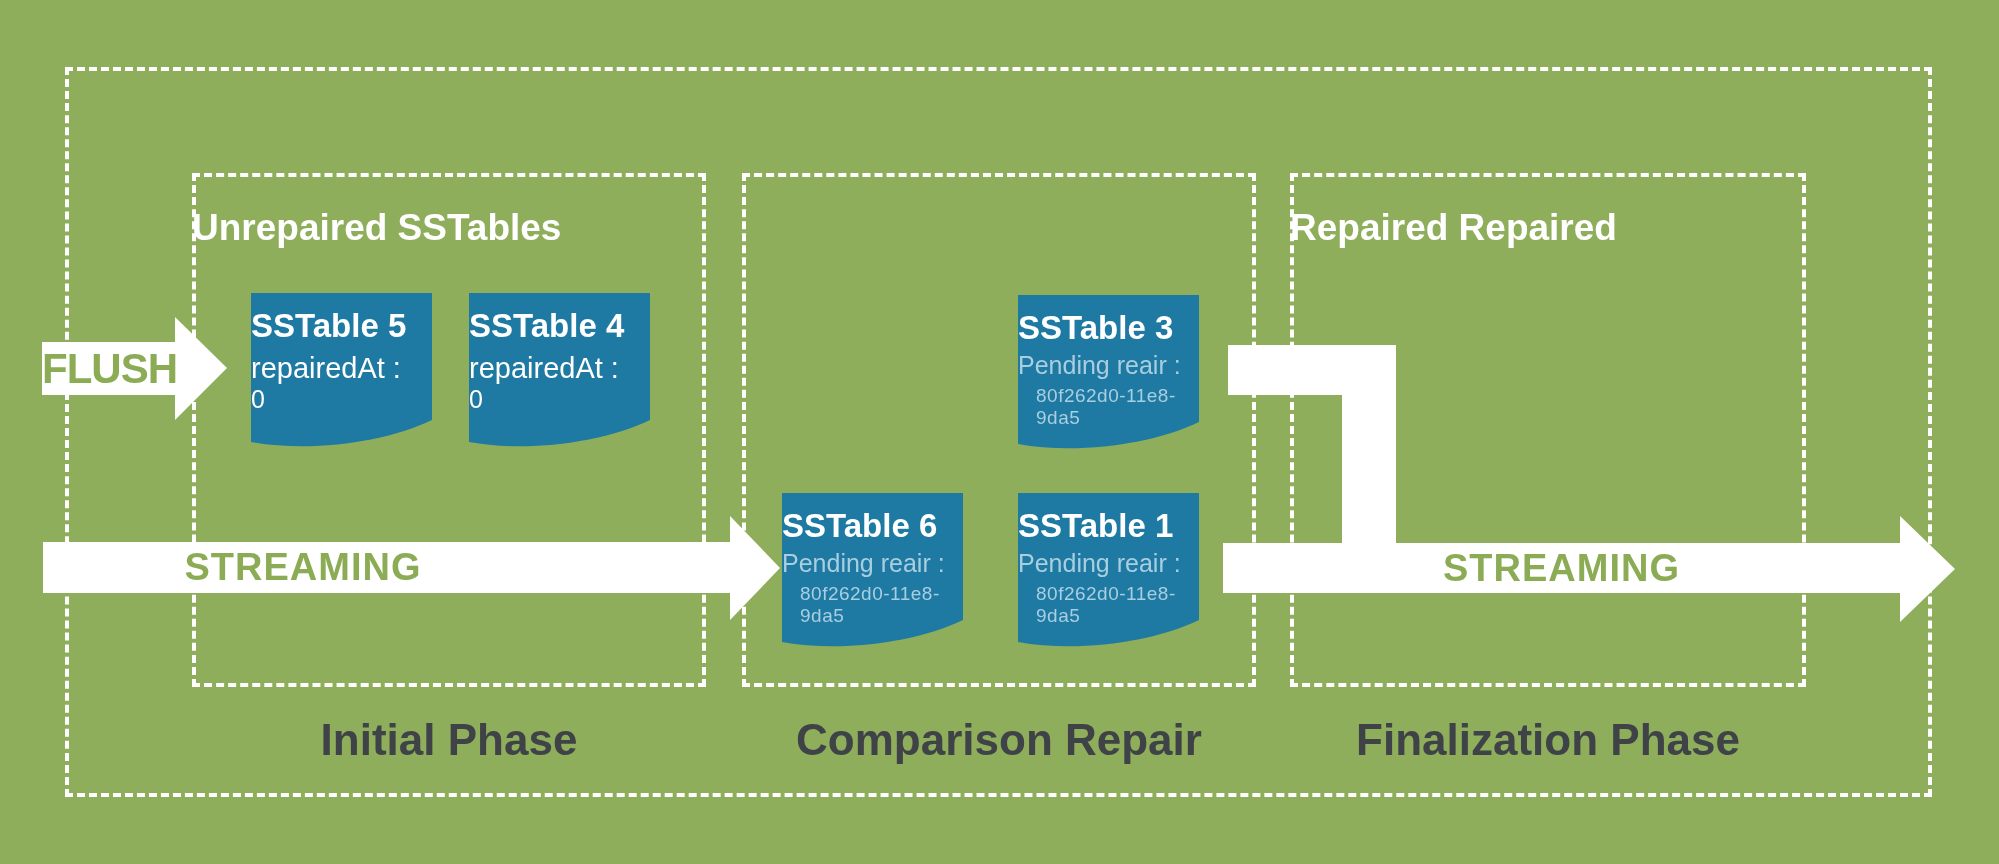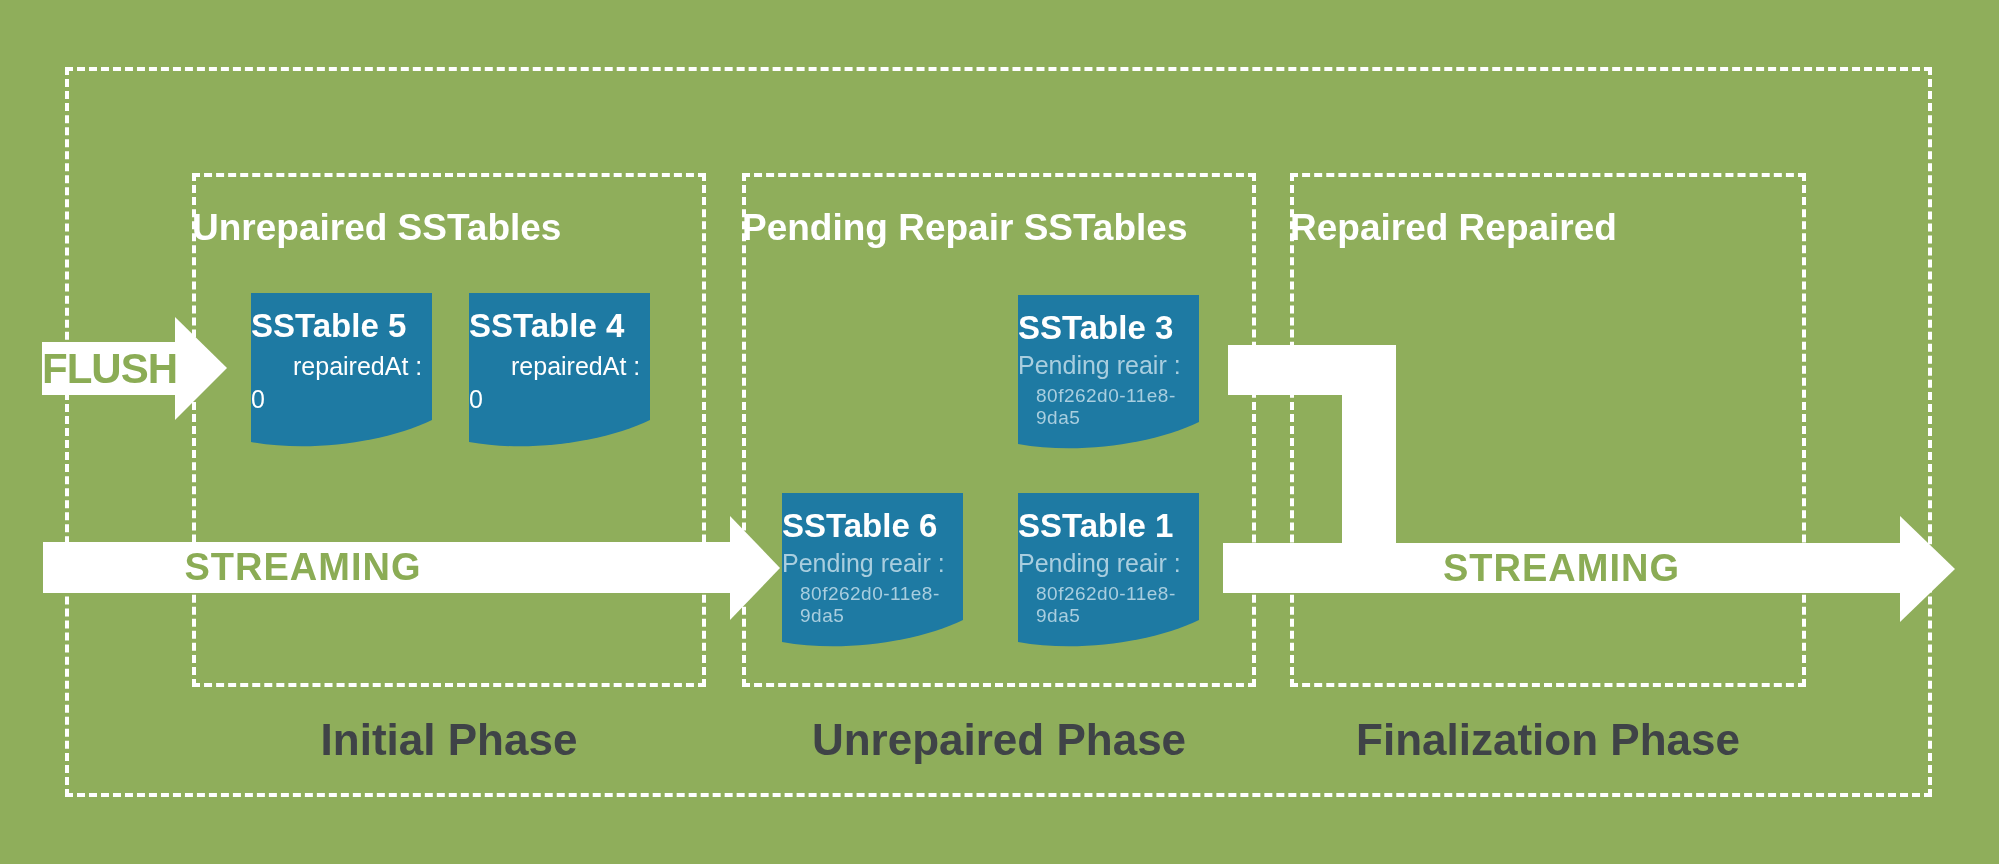--- a/index.html
+++ b/index.html
@@ -35,21 +35,21 @@
     position:absolute;
     color:var(--phase-label);
     font-size:44px;font-weight:bold;
     text-align:center;line-height:56px;height:56px;
   }
   .card{position:absolute;width:181px;height:154px;}
   .card svg{position:absolute;left:0;top:0;width:100%;height:100%;}
   .card svg path{fill:var(--card);}
   .card-text{position:absolute;left:0;width:100%;text-align:left;color:#fff;}
   .card-title{top:14px;font-size:33px;font-weight:bold;}
-  .card-sub{top:59px;font-size:25px;margin-left:42px;}
+  .card-sub{top:59px;font-size:29px;}
   .card-val{top:92px;font-size:25px;}
   .card-sub-blue{top:56px;font-size:25px;color:var(--card-subtext);}
   .card-uuid{top:90px;font-size:19px;color:var(--card-subtext);letter-spacing:0.5px;padding-left:18px;}
   .arrow-body{position:absolute;background:var(--arrow-fill);}
   .arrow-head{position:absolute;width:0;height:0;border-style:solid;border-color:transparent;}
   .arrow-label{
     position:absolute;text-align:center;
     color:var(--arrow-text);font-weight:bold;
   }
 </style>
@@ -58,25 +58,24 @@
 
 <div class="canvas">
 
   <div class="dashed-box" style="left:65px;top:67px;width:1867px;height:730px;"></div>
 
   <div class="dashed-box" style="left:192px;top:173px;width:514px;height:514px;"></div>
   <div class="dashed-box" style="left:742px;top:173px;width:514px;height:514px;"></div>
   <div class="dashed-box" style="left:1290px;top:173px;width:516px;height:514px;"></div>
 
   <div class="section-title" style="left:192px;top:205px;width:514px;">Unrepaired SSTables</div>
-  <div class="section-title" style="left:742px;top:205px;width:514px;">Pending Repair SSTables</div>
   <div class="section-title" style="left:1290px;top:205px;width:516px;">Repaired Repaired</div>
 
   <div class="phase-label" style="left:192px;top:712px;width:514px;">Initial Phase</div>
-  <div class="phase-label" style="left:742px;top:712px;width:514px;">Unrepaired Phase</div>
+  <div class="phase-label" style="left:742px;top:712px;width:514px;">Comparison Repair</div>
   <div class="phase-label" style="left:1290px;top:712px;width:516px;">Finalization Phase</div>
 
   <div class="card" style="left:251px;top:293px;">
     <svg viewBox="0 0 181 154" preserveAspectRatio="none">
       <path d="M0 0 H181 V127 C135 149 60 160 0 149 Z"></path>
     </svg>
     <div class="card-text card-title">SSTable 5</div>
     <div class="card-text card-sub">repairedAt :</div>
     <div class="card-text card-val">0</div>
   </div>

